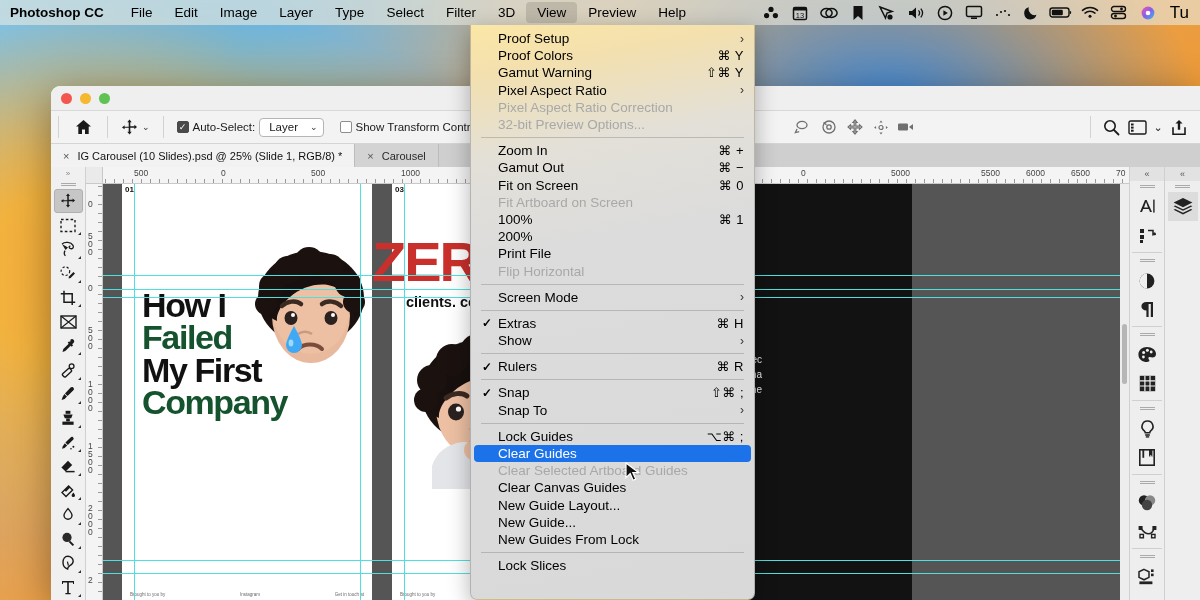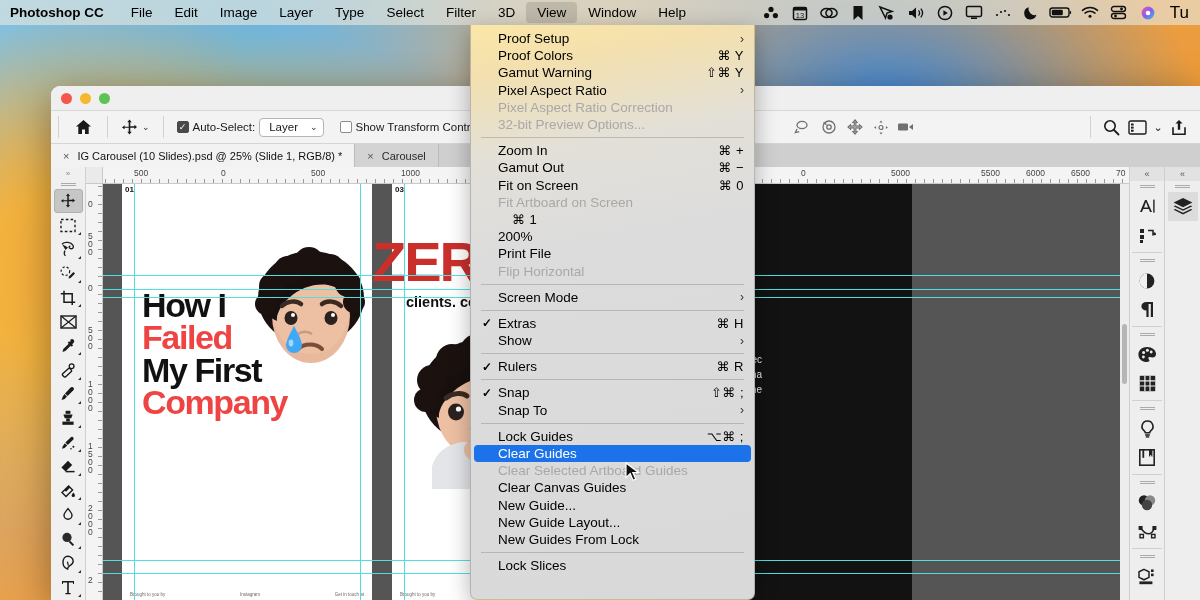--- a/index.html
+++ b/index.html
@@ -144,21 +144,21 @@
   .guide-v { position: absolute; top: 0; bottom: 0; width: 1px; background: #4ee0e0; z-index: 5; }
   .slide-num { position: absolute; font-size: 8px; font-weight: bold; z-index: 6; }
 
   #slide1 { left: 19px; width: 250px; background: #fff; }
   #slide3 { left: 289px; width: 250px; background: #fff; }
   .sfoot { position: absolute; bottom: 3px; left: 0; right: 0; display: flex; justify-content: space-between;
            padding: 0 8px; font-size: 4.5px; color: #6a6a6a; }
 
   .hdl1 { position: absolute; left: 20px; top: 105px; font-size: 34px; font-weight: 800;
           line-height: 0.95; letter-spacing: -1.4px; }
-  .hdl1 .blk { color: #111; } .hdl1 .red { color: #ef4444; }
+  .hdl1 .blk { color: #111; } .hdl1 .red { color: #14532d; }
   .memoji { position: absolute; }
 
   #slide4 { left: 559px; width: 250px; background: #121212; }
 
   #panel-strip {
     width: 35px; background: #eeeeee; border-left: 1px solid #cfcfcf;
     display: flex; flex-direction: column; align-items: center;
   }
   #panel-strip2 {
     width: 36px; background: #eeeeee; border-left: 1px solid #cfcfcf;
@@ -185,21 +185,21 @@
     <div class="mb-item mb-app">Photoshop CC</div>
     <div class="mb-item">File</div>
     <div class="mb-item">Edit</div>
     <div class="mb-item">Image</div>
     <div class="mb-item">Layer</div>
     <div class="mb-item">Type</div>
     <div class="mb-item">Select</div>
     <div class="mb-item">Filter</div>
     <div class="mb-item">3D</div>
     <div class="mb-item active">View</div>
-    <div class="mb-item">Window</div>
+    <div class="mb-item">Preview</div>
     <div class="mb-item">Help</div>
 
     <div id="menubar-right">
       <div class="mbr">
         <svg width="16" height="13" viewBox="0 0 16 13">
             <circle cx="8" cy="3.4" r="2.6" fill="#111"></circle>
             <circle cx="3.6" cy="9.6" r="2.6" fill="#111"></circle>
             <circle cx="12.4" cy="9.6" r="2.6" fill="#111"></circle>
           </svg>
       </div>
@@ -977,20 +977,21 @@
         <span class="vm-short">⌘ −</span>
       </div>
       <div class="vm-row">
         <span class="vm-label">Fit on Screen</span>
         <span class="vm-short">⌘ 0</span>
       </div>
       <div class="vm-row disabled">
         <span class="vm-label">Fit Artboard on Screen</span>
       </div>
       <div class="vm-row">
+        <span class="vm-label">100%</span>
         <span class="vm-short">⌘ 1</span>
       </div>
       <div class="vm-row">
         <span class="vm-label">200%</span>
       </div>
       <div class="vm-row">
         <span class="vm-label">Print File</span>
       </div>
       <div class="vm-row disabled">
         <span class="vm-label">Flip Horizontal</span>
@@ -1034,24 +1035,24 @@
       <div class="vm-row sel">
         <span class="vm-label">Clear Guides</span>
       </div>
       <div class="vm-row disabled">
         <span class="vm-label">Clear Selected Artboard Guides</span>
       </div>
       <div class="vm-row">
         <span class="vm-label">Clear Canvas Guides</span>
       </div>
       <div class="vm-row">
+        <span class="vm-label">New Guide Layout...</span>
+      </div>
+      <div class="vm-row">
         <span class="vm-label">New Guide...</span>
-      </div>
-      <div class="vm-row">
-        <span class="vm-label">New Guide Layout...</span>
       </div>
       <div class="vm-row">
         <span class="vm-label">New Guides From Lock</span>
       </div>
       <div class="vm-sep"></div>
       <div class="vm-row">
         <span class="vm-label">Lock Slices</span>
       </div>
     </div>
 

